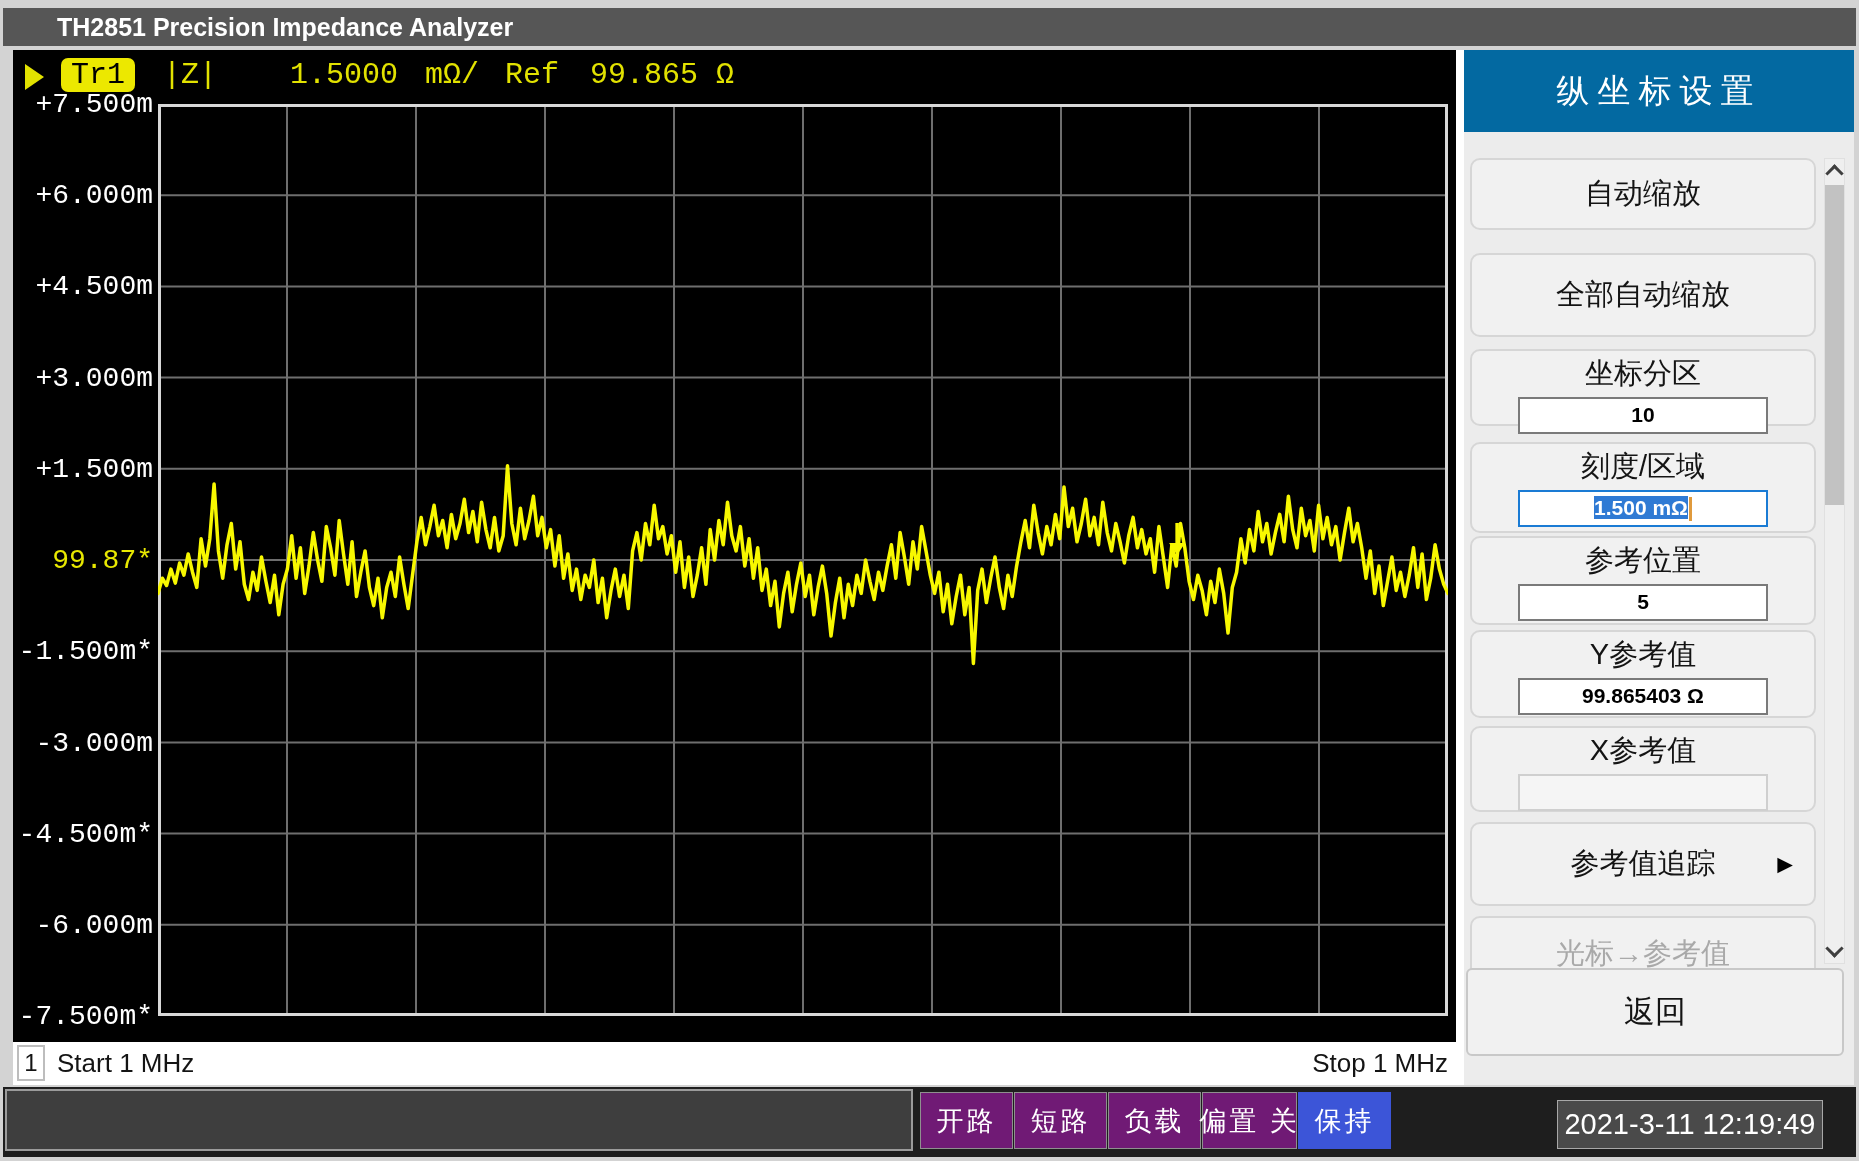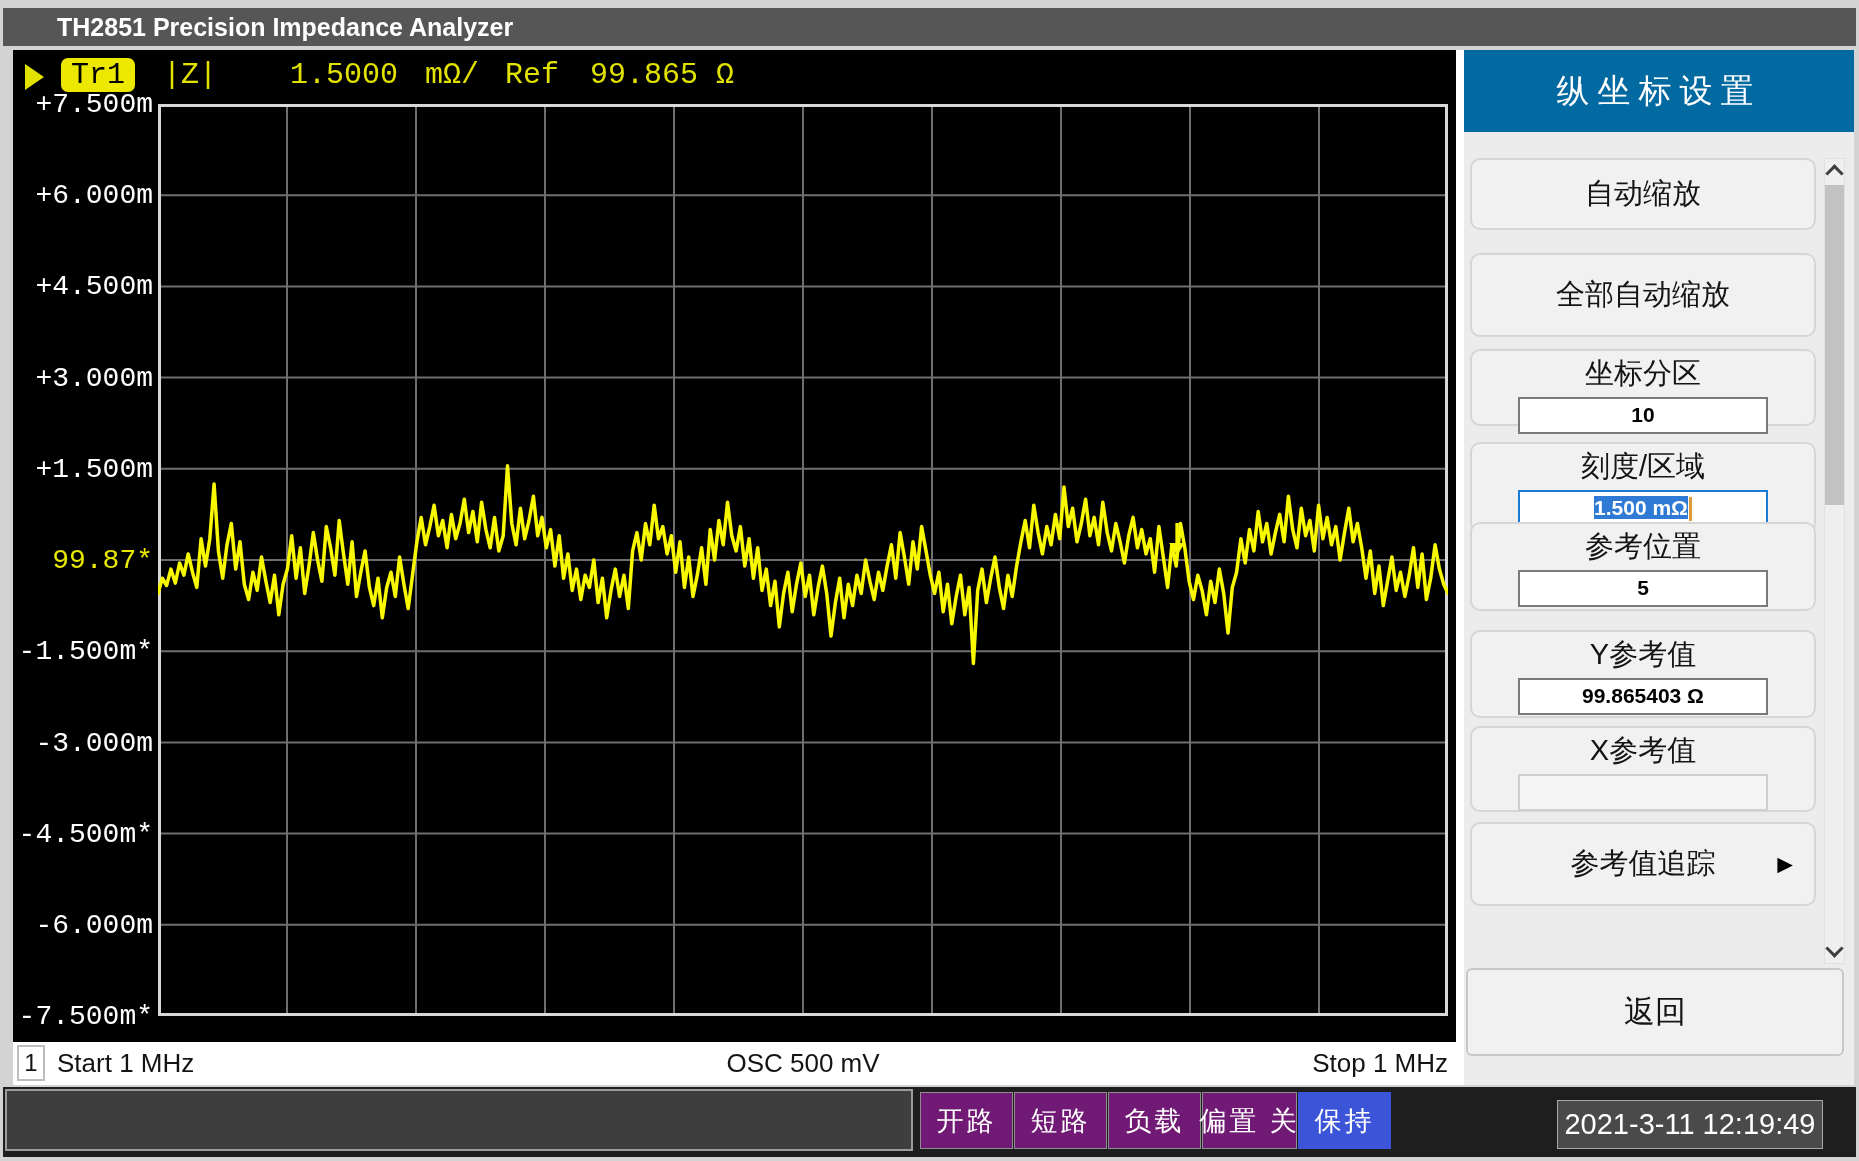--- a/index.html
+++ b/index.html
@@ -127,21 +127,20 @@
         <polyline points="0.0,489.4 4.3,474.2 8.6,481.5 12.9,465.1 17.3,479.1 21.6,459.0 25.9,471.2 30.2,449.9 34.5,468.2 38.8,483.4 43.1,434.7 47.5,462.1 51.8,434.7 56.1,380.0 60.4,446.9 64.7,474.2 69.0,440.8 73.3,419.5 77.7,465.1 82.0,437.8 86.3,480.3 90.6,495.5 94.9,468.2 99.2,486.4 103.5,453.0 107.9,477.3 112.2,498.6 116.5,471.2 120.8,510.7 125.1,480.3 129.4,465.1 133.7,431.7 138.1,474.2 142.4,443.8 146.7,489.4 151.0,462.1 155.3,428.6 159.6,456.0 163.9,477.3 168.3,422.6 172.6,443.8 176.9,471.2 181.2,416.5 185.5,449.9 189.8,480.3 194.1,437.8 198.5,492.5 202.8,468.2 207.1,446.9 211.4,483.4 215.7,501.6 220.0,474.2 224.3,513.8 228.7,483.4 233.0,468.2 237.3,492.5 241.6,453.0 245.9,480.3 250.2,504.6 254.5,471.2 258.9,437.8 263.2,413.4 267.5,440.8 271.8,422.6 276.1,401.3 280.4,431.7 284.7,416.5 289.1,443.8 293.4,410.4 297.7,434.7 302.0,419.5 306.3,395.2 310.6,428.6 314.9,407.4 319.3,437.8 323.6,398.2 327.9,425.6 332.2,443.8 336.5,413.4 340.8,446.9 345.2,431.7 349.5,361.8 353.8,419.5 358.1,440.8 362.4,404.3 366.7,434.7 371.0,416.5 375.4,392.2 379.7,431.7 384.0,413.4 388.3,443.8 392.6,425.6 396.9,462.1 401.2,431.7 405.6,474.2 409.9,449.9 414.2,486.4 418.5,465.1 422.8,495.5 427.1,471.2 431.4,483.4 435.8,456.0 440.1,498.6 444.4,474.2 448.7,513.8 453.0,486.4 457.3,465.1 461.6,492.5 466.0,471.2 470.3,504.6 474.6,446.9 478.9,428.6 483.2,456.0 487.5,419.5 491.8,440.8 496.2,401.3 500.5,434.7 504.8,422.6 509.1,449.9 513.4,431.7 517.7,468.2 522.0,437.8 526.4,483.4 530.7,453.0 535.0,492.5 539.3,471.2 543.6,443.8 547.9,480.3 552.2,425.6 556.6,456.0 560.9,416.5 565.2,440.8 569.5,398.2 573.8,431.7 578.1,446.9 582.4,422.6 586.8,462.1 591.1,434.7 595.4,474.2 599.7,443.8 604.0,486.4 608.3,465.1 612.6,501.6 617.0,477.3 621.3,522.9 625.6,489.4 629.9,468.2 634.2,507.7 638.5,480.3 642.8,459.0 647.2,492.5 651.5,471.2 655.8,510.7 660.1,483.4 664.4,462.1 668.7,489.4 673.0,532.0 677.4,498.6 681.7,474.2 686.0,513.8 690.3,480.3 694.6,501.6 698.9,471.2 703.2,489.4 707.6,456.0 711.9,477.3 716.2,495.5 720.5,468.2 724.8,486.4 729.1,462.1 733.4,440.8 737.8,474.2 742.1,428.6 746.4,453.0 750.7,480.3 755.0,437.8 759.3,465.1 763.6,422.6 768.0,446.9 772.3,471.2 776.6,489.4 780.9,468.2 785.2,507.7 789.5,480.3 793.8,519.8 798.2,492.5 802.5,471.2 806.8,510.7 811.1,483.4 815.4,559.4 819.7,486.4 824.0,465.1 828.4,498.6 832.7,474.2 837.0,453.0 841.3,483.4 845.6,504.6 849.9,471.2 854.2,492.5 858.6,462.1 862.9,437.8 867.2,416.5 871.5,443.8 875.8,401.3 880.1,428.6 884.4,449.9 888.8,422.6 893.1,440.8 897.4,410.4 901.7,434.7 906.0,383.0 910.3,422.6 914.6,404.3 919.0,437.8 923.3,419.5 927.6,395.2 931.9,431.7 936.2,413.4 940.5,440.8 944.8,398.2 949.2,428.6 953.5,446.9 957.8,419.5 962.1,437.8 966.4,459.0 970.7,431.7 975.1,413.4 979.4,443.8 983.7,425.6 988.0,449.9 992.3,434.7 996.6,468.2 1000.9,422.6 1005.3,453.0 1009.6,483.4 1013.9,440.8 1018.2,462.1 1022.5,419.5 1026.8,443.8 1031.1,477.3 1035.5,495.5 1039.8,471.2 1044.1,486.4 1048.4,510.7 1052.7,477.3 1057.0,498.6 1061.3,465.1 1065.7,489.4 1070.0,529.0 1074.3,483.4 1078.6,468.2 1082.9,434.7 1087.2,459.0 1091.5,425.6 1095.9,446.9 1100.2,407.4 1104.5,437.8 1108.8,419.5 1113.1,449.9 1117.4,428.6 1121.7,410.4 1126.1,437.8 1130.4,392.2 1134.7,425.6 1139.0,443.8 1143.3,404.3 1147.6,431.7 1151.9,416.5 1156.3,446.9 1160.6,401.3 1164.9,434.7 1169.2,413.4 1173.5,440.8 1177.8,422.6 1182.1,456.0 1186.5,428.6 1190.8,404.3 1195.1,437.8 1199.4,419.5 1203.7,443.8 1208.0,474.2 1212.3,446.9 1216.7,489.4 1221.0,462.1 1225.3,501.6 1229.6,477.3 1233.9,453.0 1238.2,486.4 1242.5,468.2 1246.9,492.5 1251.2,471.2 1255.5,443.8 1259.8,483.4 1264.1,449.9 1268.4,495.5 1272.7,474.2 1277.1,440.8 1281.4,465.1 1285.7,480.3 1290.0,489.4 " fill="none" stroke="#f8f800" stroke-width="3.5" stroke-linejoin="round" stroke-linecap="round"></polyline>
         <g stroke="#f8f800" fill="#f8f800">
           <line x1="1019.1" y1="418.96" x2="1019.1" y2="440.96" stroke-width="3.5"></line>
           <path d="M 1011.1,438.96 L 1027.1,438.96 L 1019.1,450.96 Z" stroke="none"></path>
         </g>
       </svg>
 
     <div class="chart-footer">
       <div class="ch-box">1</div>
       <div class="start-lbl">Start  1 MHz</div>
-      <div class="osc-lbl">OSC 500 mV</div>
       <div class="stop-lbl">Stop  1 MHz</div>
     </div>
   </div>
 
   <div class="gap-strip"></div>
 
   <div class="side-panel">
     <div class="panel-header">
       <span class="ph-text">纵坐标设置</span>
     </div>
@@ -157,40 +156,43 @@
     <div class="pgrp" style="top:299px;height:77px">
       <div class="lbl">坐标分区</div>
       <div class="inp">10</div>
     </div>
 
     <div class="pgrp" style="top:392px;height:91px">
       <div class="lbl">刻度/区域</div>
       <div class="inp focus"><span class="sel">1.500 mΩ</span><span class="caret"></span></div>
     </div>
 
-    <div class="pgrp" style="top:472px;height:89px">
+    <div class="pgrp" style="top:486px;height:89px">
       <div class="lbl">参考位置</div>
       <div class="inp">5</div>
     </div>
 
     <div class="pgrp" style="top:580px;height:88px">
       <div class="lbl">Y参考值</div>
       <div class="inp">99.865403 Ω</div>
     </div>
 
     <div class="pgrp" style="top:676px;height:86px">
       <div class="lbl">X参考值</div>
       <div class="inp disabled"></div>
     </div>
 
     <div class="pbtn" style="top:772px;height:84px">
       <span>参考值追踪</span>
       <span class="arrow-right">►</span>
     </div>
 
+    <div class="pbtn disabled-btn" style="top:866px;height:100px">
+      <span class="dtext">光标→参考值</span>
+    </div>
 
     <div class="back-btn">
       <span>返回</span>
     </div>
 
     <div class="scrollbar">
       <div class="sb-btn sb-up">
           <div class="chev up"></div>
         </div>
       <div class="sb-thumb"></div>

